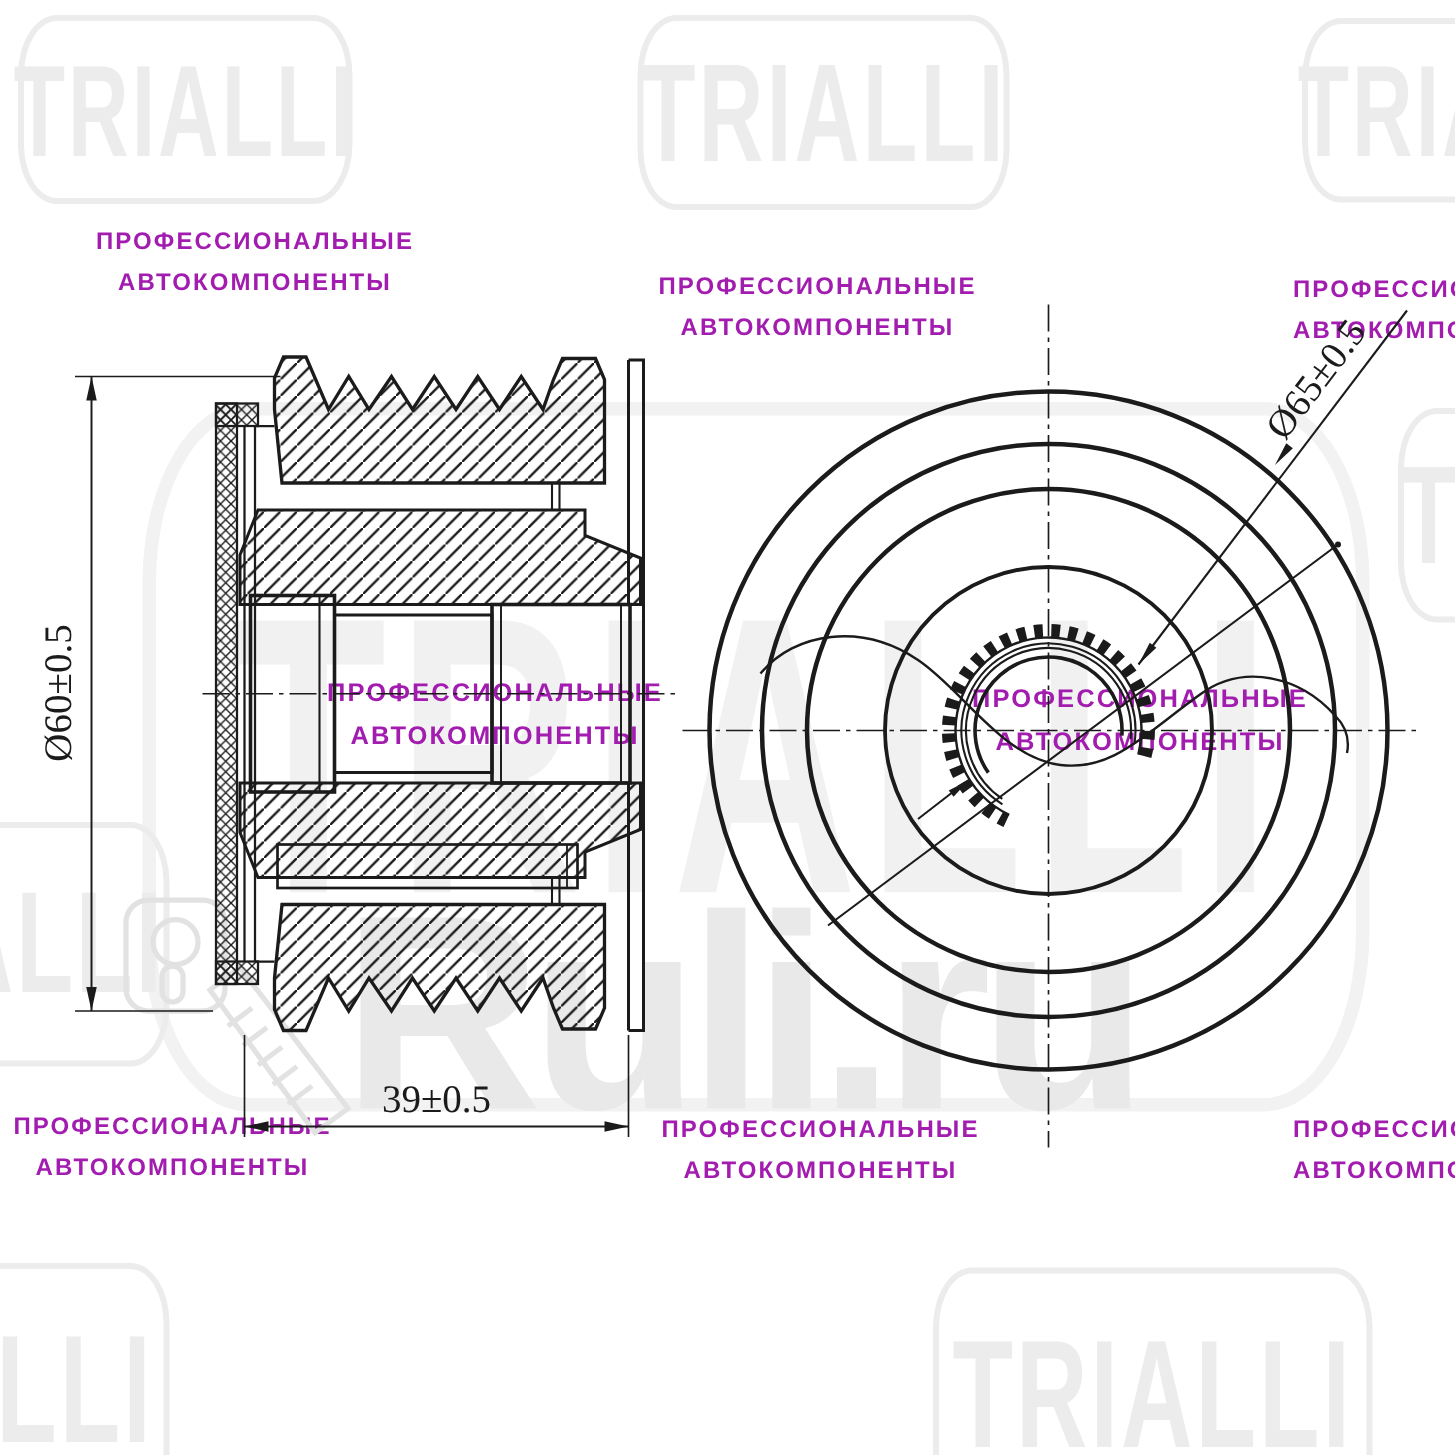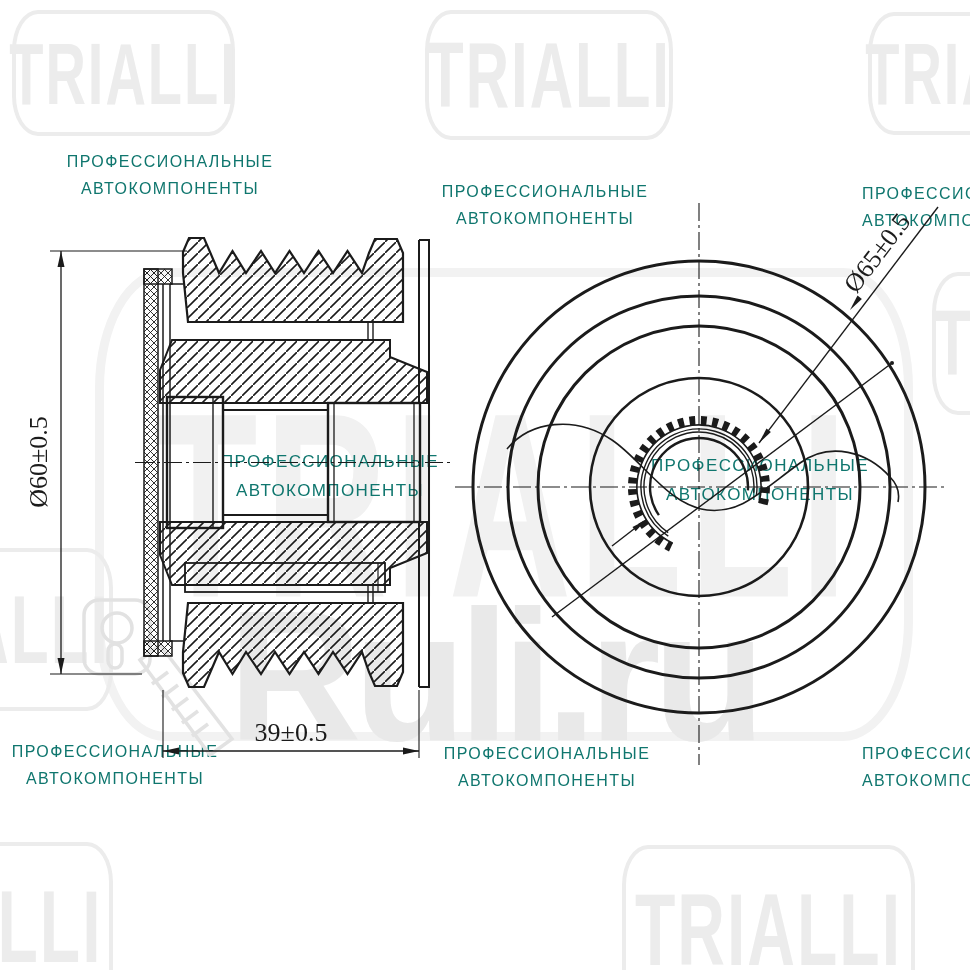--- a/index.html
+++ b/index.html
@@ -5,21 +5,21 @@
   html,body{margin:0;padding:0;background:#fff;}
   #page{position:relative;width:970px;height:970px;background:#fff;overflow:hidden;
         font-family:"Liberation Sans",sans-serif;}
   
   #wm{position:absolute;inset:0;z-index:0;}
   .badge{position:absolute;border:4px solid #ececec;border-radius:26px/40px;
          display:flex;align-items:center;justify-content:center;color:#ececec;
          font-weight:900;letter-spacing:2px;}
   .badge span{display:inline-block;transform:scaleY(1.55);white-space:nowrap;}
   .badge-huge{border-width:9px;border-color:#f2f2f2;color:#f1f1f1;border-radius:70px/120px;letter-spacing:7px;}
-  .ptext{position:absolute;color:#0f766e;font-weight:400;text-align:center;
+  .ptext{position:absolute;color:#a21caf;font-weight:700;text-align:center;
          font-size:16px;letter-spacing:1.4px;line-height:1.7;white-space:nowrap;}
   .sitetext{position:absolute;color:#e9e9e9;font-weight:700;font-size:185px;
             letter-spacing:-8px;line-height:1;white-space:nowrap;}
   
   #draw{position:absolute;inset:0;z-index:1;}
   text.dim{font-family:"Liberation Serif",serif;font-size:26px;fill:#1b1b1b;}
 </style>
 </head>
 <body>
 

